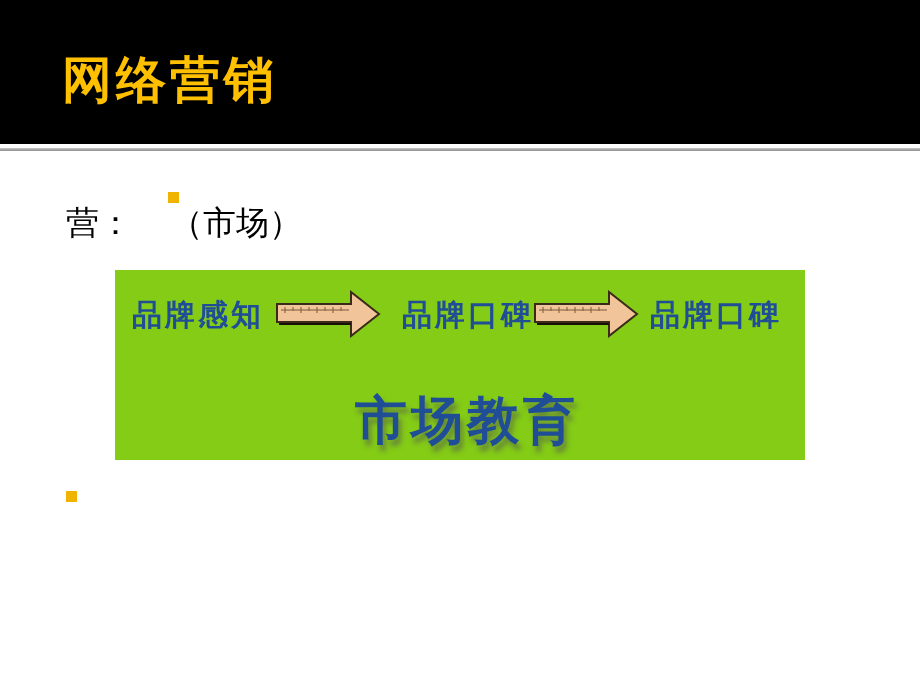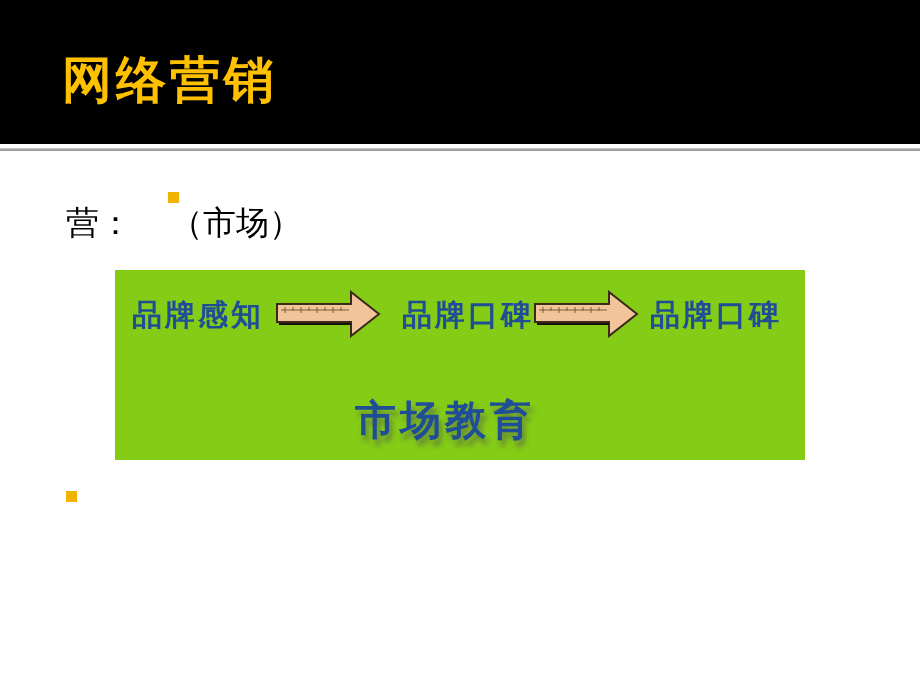--- a/index.html
+++ b/index.html
@@ -87,21 +87,21 @@
       top: 20px;
       width: 108px;
       height: 48px;
     }
     .edu {
       position: absolute;
       left: 240px;
       top: 122px;
       font-family: "DejaVu Sans", "Liberation Sans", sans-serif;
       font-weight: bold;
-      font-size: 41px;
+      font-size: 52px;
       letter-spacing: 4px;
       line-height: 56px;
       white-space: nowrap;
       text-shadow: 3px 6px 5px rgba(80, 80, 80, 0.55);
       text-align: right;
     }
   </style>
 </head>
 <body>
 

